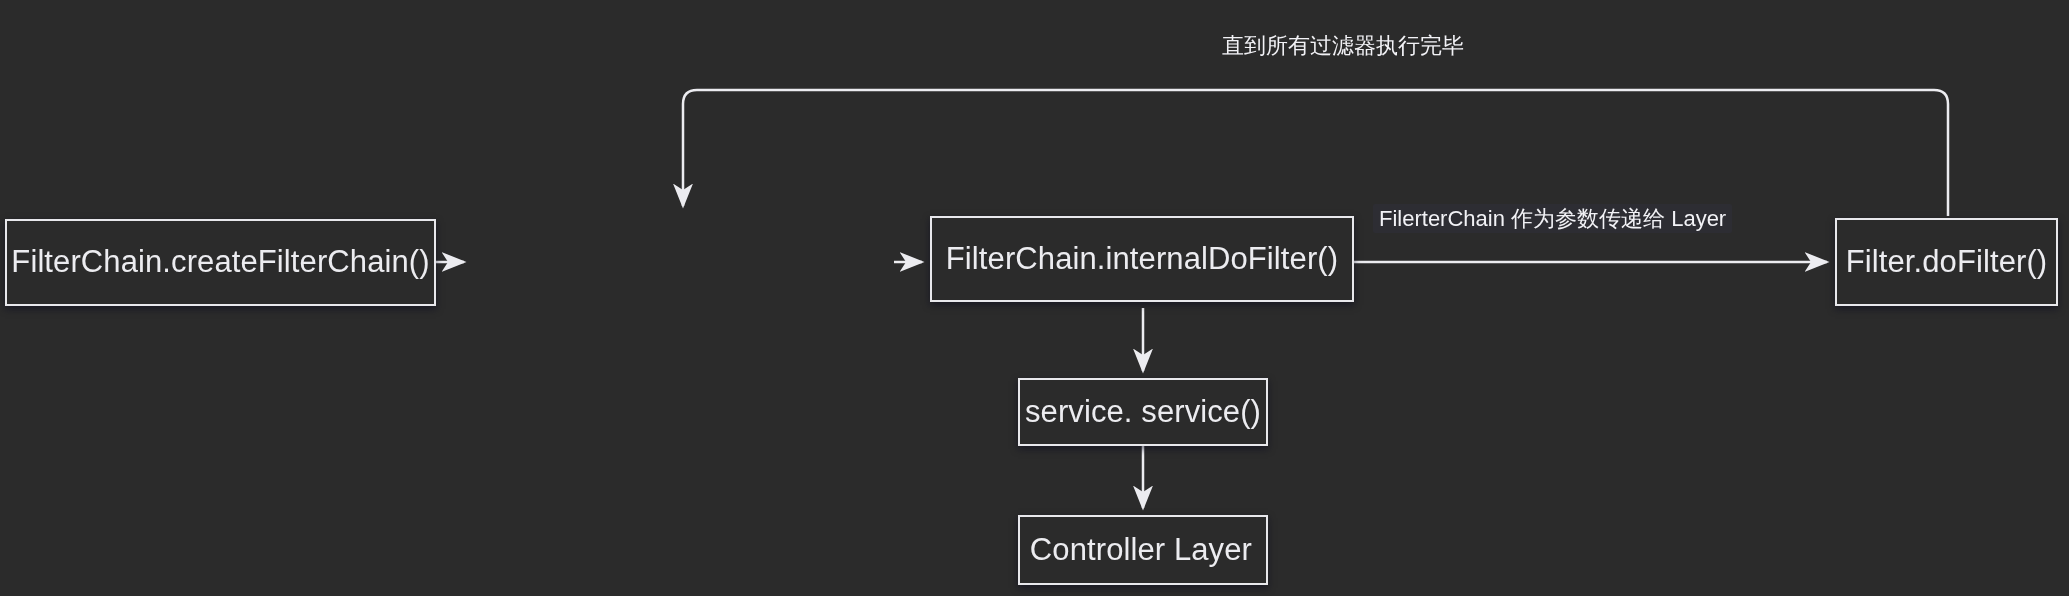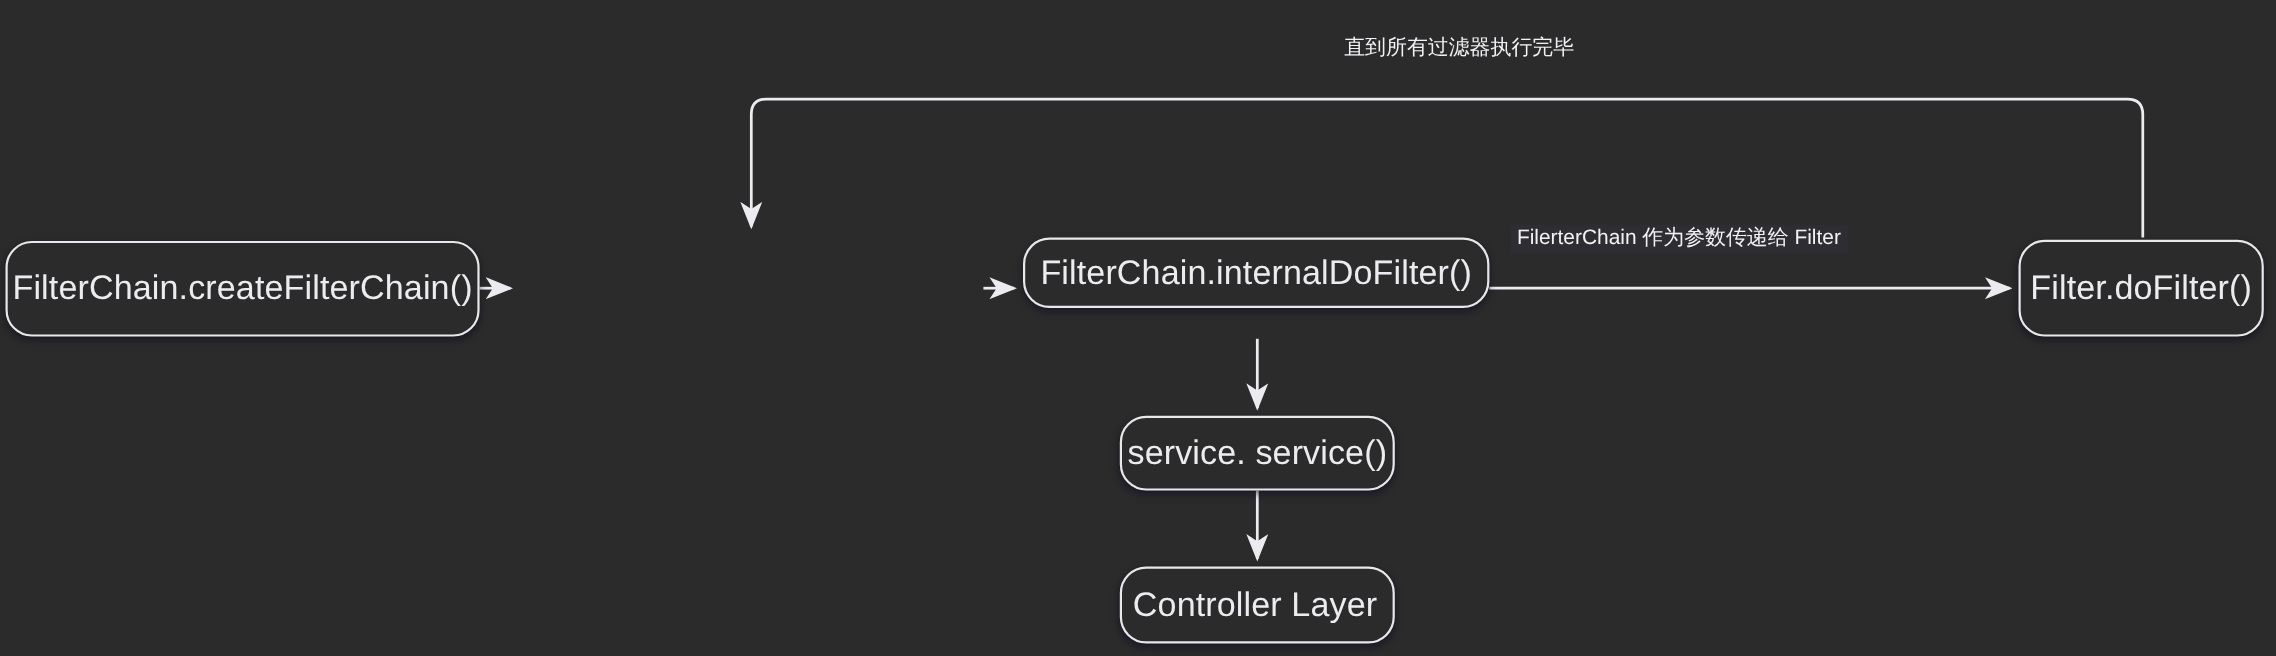--- a/index.html
+++ b/index.html
@@ -28,37 +28,37 @@
     height: 596px;
     pointer-events: none;
   }
   .node {
     position: absolute;
     box-sizing: border-box;
     display: flex;
     align-items: center;
     justify-content: center;
     border: 2px solid #e8e8ec;
-    border-radius: 24px;
+    border-radius: 0;
     background: #2b2b2b;
     color: #ececf0;
     font-size: 31px;
     line-height: 1.1;
     letter-spacing: 0.1px;
     white-space: nowrap;
     padding: 0 14px;
     box-shadow: 0 3px 7px rgba(10, 10, 30, 0.55);
   }
   .node-label {
     display: block;
   }
   .edge-label {
     position: absolute;
     color: #f2f2f6;
-    font-size: 19px;
+    font-size: 22px;
     line-height: 1.15;
     white-space: nowrap;
     background: rgba(46, 46, 52, 0.92);
     padding: 2px 6px;
     border-radius: 2px;
   }
   .edge-label.loop-label {
     background: transparent;
   }
 </style>
@@ -97,33 +97,33 @@
     <g>
       <path d="M1948,216 L1948,104 Q1948,90 1934,90 L697,90 Q683,90 683,104 L683,206" fill="none" stroke="#ececf0" stroke-width="2.5" marker-end="url(#arrowhead)"></path>
     </g>
   </svg>
 
   <div class="node" style="left:5px; top:219px; width:431px; height:87px;">
     <span class="node-label">FilterChain.createFilterChain()</span>
   </div>
 
 
-  <div class="node" style="left:930px; top:216px; width:424px; height:64px;">
+  <div class="node" style="left:930px; top:216px; width:424px; height:86px;">
     <span class="node-label">FilterChain.internalDoFilter()</span>
   </div>
 
   <div class="node" style="left:1835px; top:218px; width:223px; height:88px;">
     <span class="node-label">Filter.doFilter()</span>
   </div>
 
   <div class="node" style="left:1018px; top:378px; width:250px; height:68px;">
     <span class="node-label">service. service()</span>
   </div>
 
   <div class="node" style="left:1018px; top:515px; width:250px; height:70px;justify-content:flex-end;">
     <span class="node-label">Controller Layer</span>
   </div>
 
   <div class="edge-label loop-label" style="left:1216px; top:31px;">直到所有过滤器执行完毕</div>
 
-  <div class="edge-label" style="left:1373px; top:204px;">FilerterChain 作为参数传递给 Filter</div>
+  <div class="edge-label" style="left:1373px; top:204px;">FilerterChain 作为参数传递给 Layer</div>
 
 </div>
 
 </body></html>

